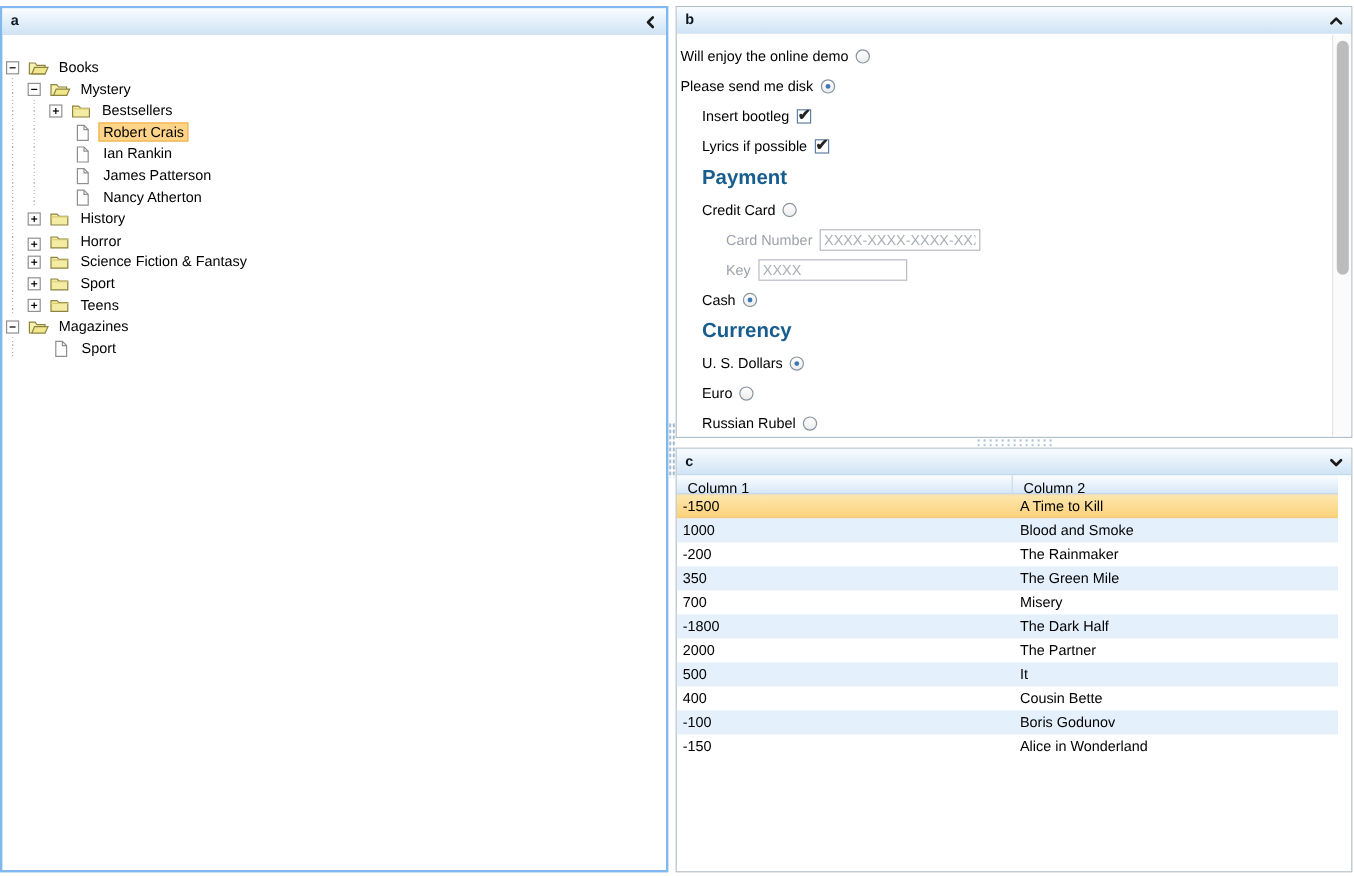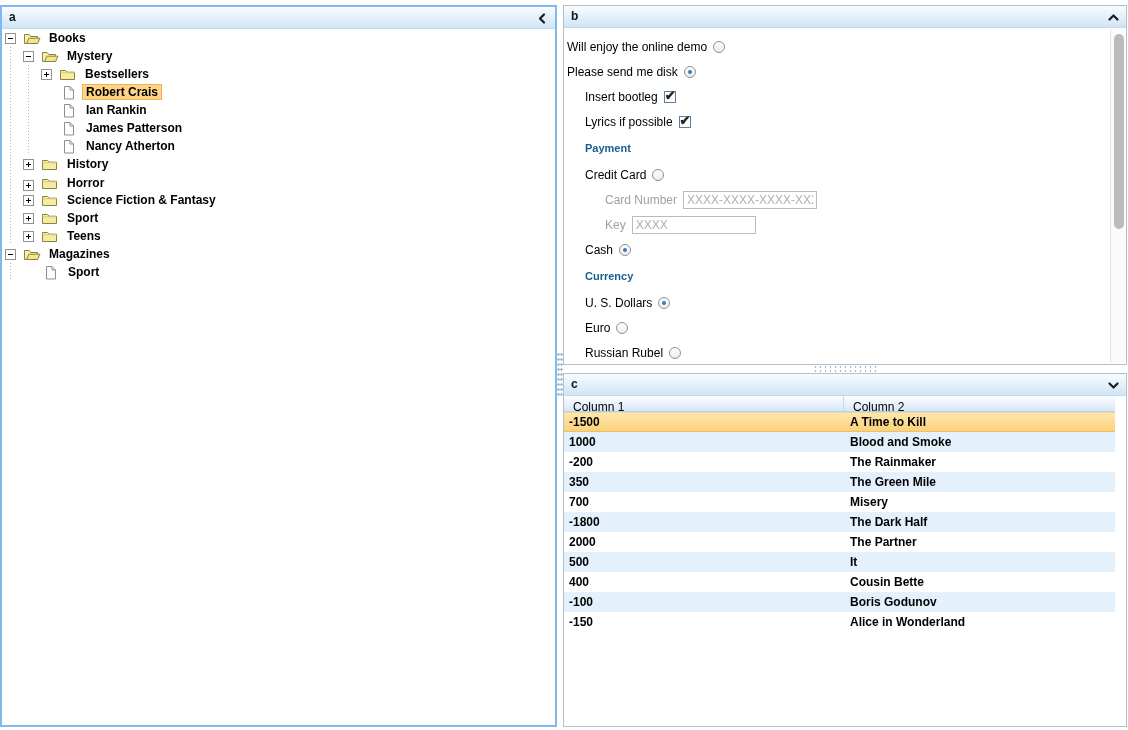--- a/index.html
+++ b/index.html
@@ -10,40 +10,40 @@
   #panel-b { left:563px; top:5px; width:564px; height:360px; border:1px solid #b2c0ca; }
   #panel-c { left:563px; top:373px; width:564px; height:354px; border:1px solid #b2c0ca; }
 
   .panel-header { height:22px; line-height:21px; padding:0 7px; font-weight:bold;
     background:linear-gradient(#f9fcff, #d0e4f5); border-bottom:1px solid #c2d9ee;
     position:relative; color:#0b1722; }
   .collapse-btn { position:absolute; right:5px; top:4px; width:15px; height:15px; cursor:pointer; }
   .collapse-btn svg { display:block; }
 
   
-  #tree { padding-top:0; position:relative;font-weight:bold; }
+  #tree { padding-top:18px; position:relative; }
   .tnode { height:18px; display:flex; align-items:center; position:relative; white-space:nowrap; }
   .rail { position:absolute; top:0; bottom:0; width:1px;
     background:repeating-linear-gradient(to bottom, #b4b4b4 0 1px, transparent 1px 3px); }
   .exp { width:11px; height:11px; border:1px solid #919191; background:#fff;
     margin-right:7px; position:relative; flex:none; }
   .exp::before { content:""; position:absolute; left:2px; right:2px; top:4px; height:1px; background:#000; }
   .exp.plus::after { content:""; position:absolute; top:2px; bottom:2px; left:4px; width:1px; background:#000; }
   .ticon { width:18px; height:15px; margin-right:4px; flex:none; }
   .ticon svg { display:block; }
   .tlabel { padding:1px 4px; line-height:14px; }
   .tlabel.sel { background:#fdd488; border:1px solid #eeb44f; padding:0 3px; }
 
   
   #form { padding-top:6px; }
   .frow { display:flex; align-items:center; height:25px; }
   .frow.section { height:28px; }
   .frow .lbl { margin-right:6px; }
   .frow .dim { color:#9da2a8; }
-  .sectionlbl { color:#175e8f; font-weight:bold; font-size:11px; }
+  .sectionlbl { color:#175e8f; font-weight:bold; font-size:17px; }
   .ind0 { padding-left:3px; } .ind1 { padding-left:21px; } .ind2 { padding-left:41px; }
   .radio { width:12px; height:12px; border:1px solid #87939e; border-radius:50%;
     background:linear-gradient(#fefefe,#ededed); position:relative; flex:none; }
   .radio.on::after { content:""; position:absolute; left:3px; top:3px; width:4px; height:4px;
     border-radius:50%; background:#3d7ab5; }
   .cb { width:12px; height:12px; border:1px solid #5f7f9e; background:#fff; position:relative; flex:none; }
   .cb.on::after { content:"\2714"; position:absolute; left:0px; top:-4px; font-size:13px;
     font-weight:bold; color:#222425; }
   .field-input { height:18px; border:1px solid #b7bbc2; color:#abb0b6; font-size:12px;
     padding:0 3px; font-family:"Liberation Sans", sans-serif; background:#fff; }
@@ -55,21 +55,21 @@
   .sb-thumb { position:absolute; top:5px; left:3px; width:10px; height:195px;
     background:#bcbcbc; border-radius:5px; }
 
   
   .grid { margin-right:11px; }
   .thead { display:flex; height:16px; background:linear-gradient(#fcfdff,#d6e7f7);
     border-bottom:1px solid #b9d2ea; }
   .th { line-height:23px; padding-left:9px; }
   .th1 { width:280px; border-right:1px solid #c7dbee; }
   .th2 { flex:1; }
-  .tr { display:flex; height:20px; line-height:20px;font-weight:bold; }
+  .tr { display:flex; height:20px; line-height:20px; }
   .tr.alt { background:#e4f0fc; }
   .tr.sel { background:linear-gradient(#fee7ad,#fbd17b);
     border-top:1px solid #f4d596; border-bottom:1px solid #edbf67; line-height:18px; }
   .td1 { width:280px; padding-left:5px; }
   .td2 { flex:1; padding-left:6px; }
 
   
   #vsplit { position:absolute; left:557px; top:5px; width:6px; height:722px; cursor:col-resize; }
   #vsplit .dots { position:absolute; top:347px; left:0; width:6px; height:46px;
     background-image:radial-gradient(#a5bccf 1px, transparent 1.2px); background-size:3px 5px; }

